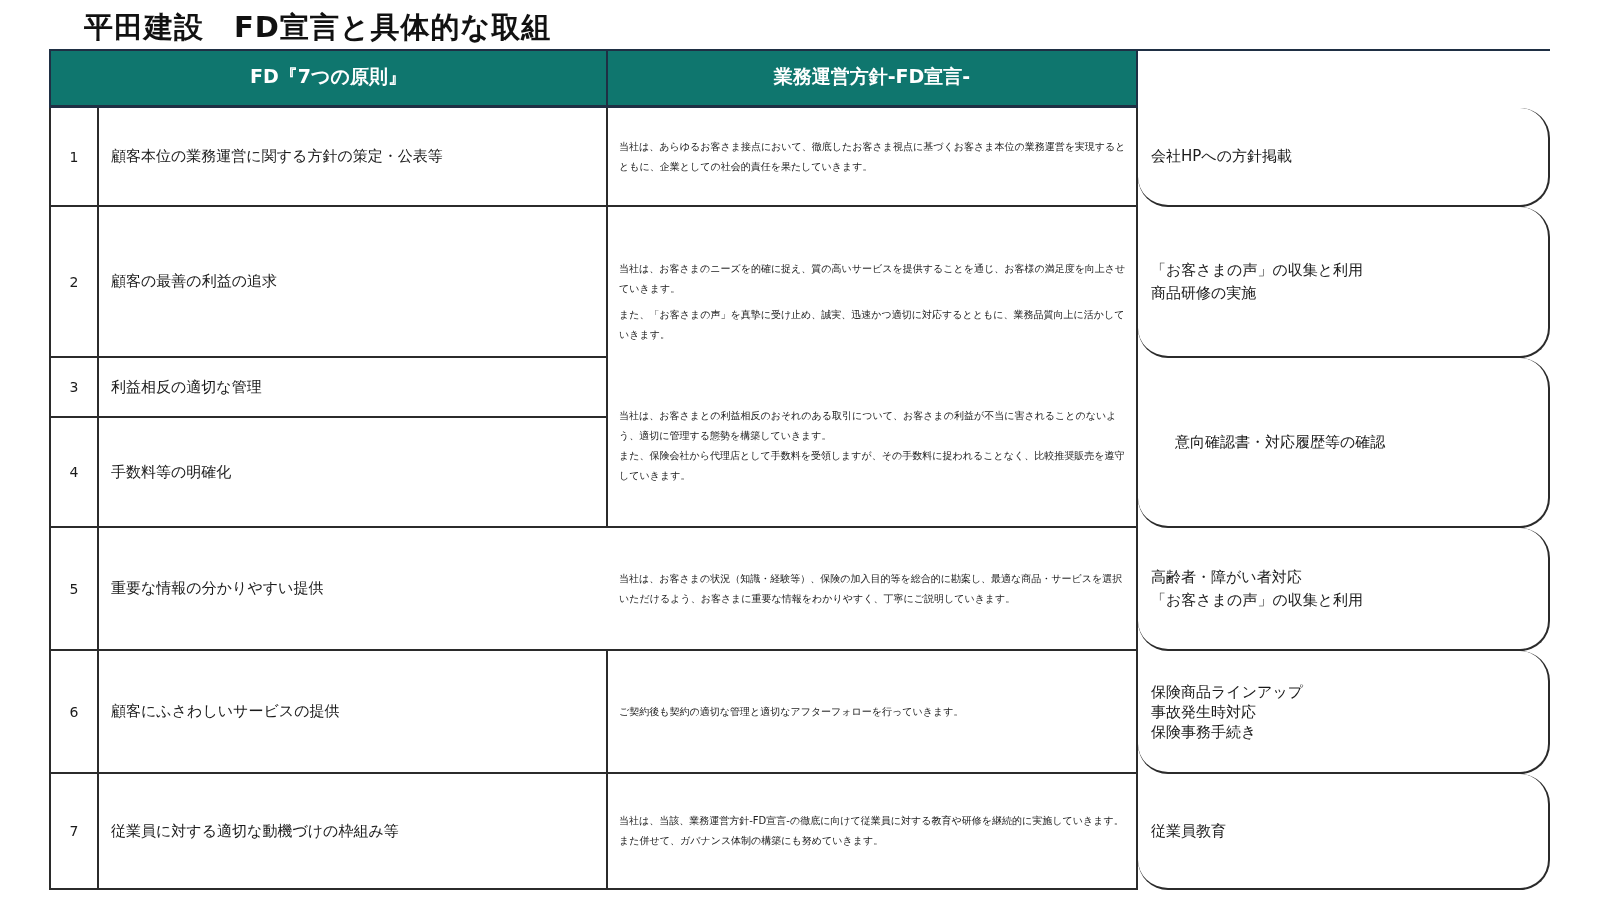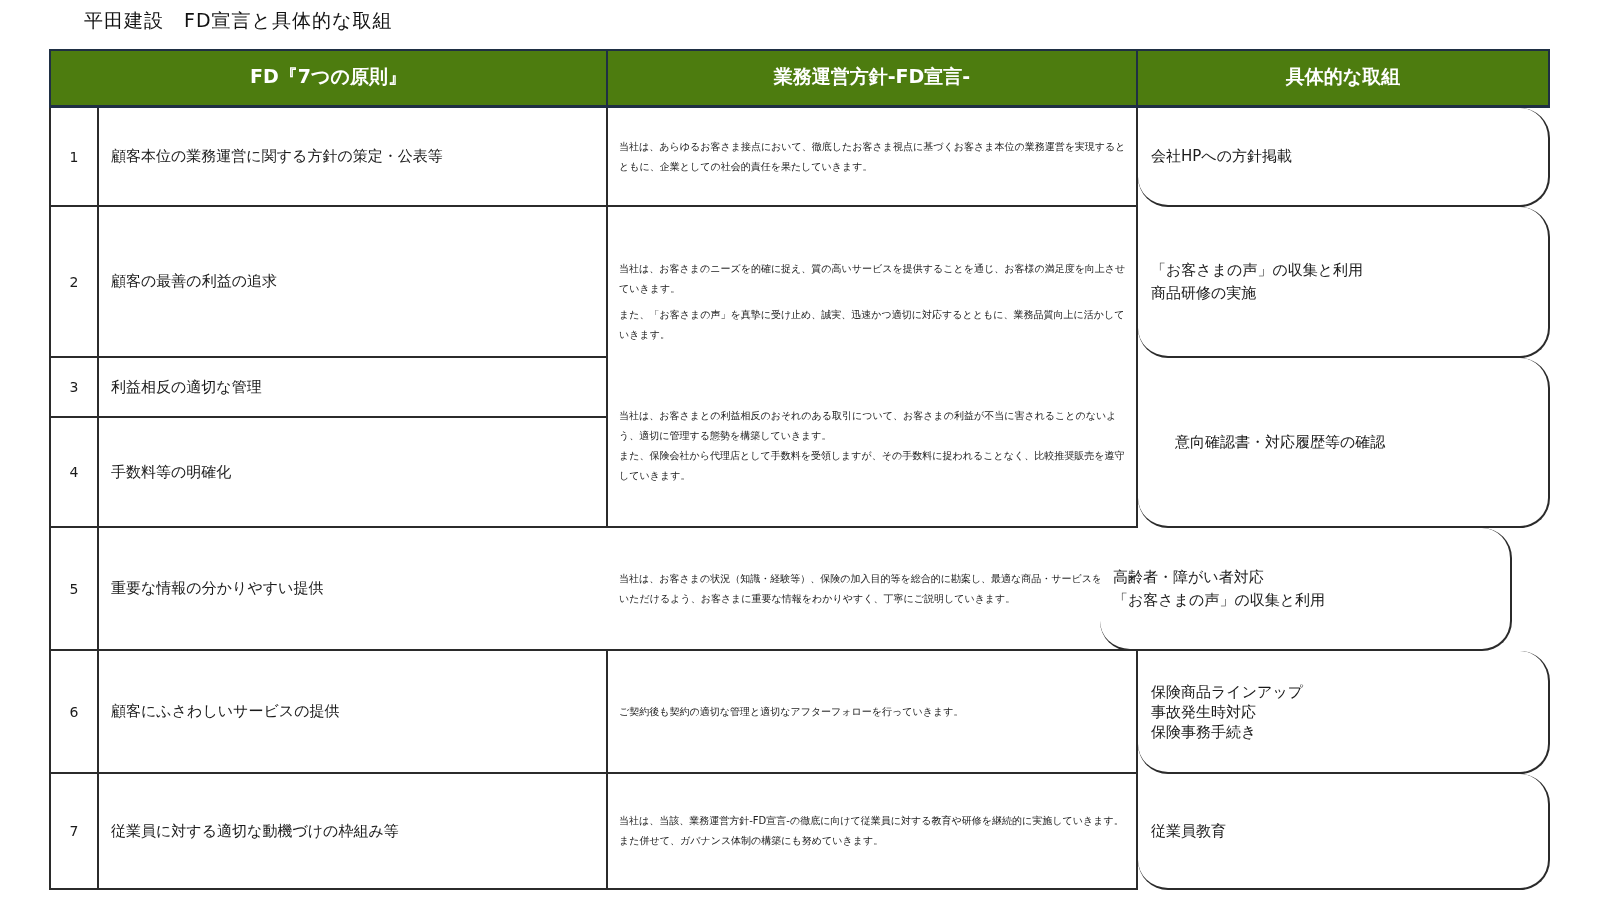--- a/index.html
+++ b/index.html
@@ -3,37 +3,37 @@
   <meta charset="utf-8">
   <style>
     html, body { margin: 0; padding: 0; background: #ffffff; }
     body {
       width: 1600px; height: 900px; position: relative; overflow: hidden;
       font-family: "DejaVu Sans", "Liberation Sans", sans-serif;
       color: #1a1a1a;
     }
     .title {
       position: absolute; left: 84px; top: 8px;
-      font-size: 19px; font-weight: normal; letter-spacing: 1px;
+      font-size: 29px; font-weight: bold; letter-spacing: 1px;
       color: #111;
       white-space: nowrap;
     }
     .grid {
       position: absolute; left: 49px; top: 49px;
       width: 1501px; height: 841px;
     }
     .cell {
       position: absolute; box-sizing: border-box;
       display: flex; align-items: center;
       border-right: 2px solid #2b2b2b;
       border-bottom: 2px solid #2b2b2b;
       background: #ffffff;
     }
     .hdr {
-      background: #4d7c0f;
+      background: #0f766e;
       color: #ffffff;
       font-size: 19px; font-weight: bold;
       justify-content: center;
       border-bottom: 3px solid #1f2f44;
       border-right: 2px solid #1f2f44;
     }
     .hdr.first { border-left: 2px solid #1f2f44; }
     .hdr-top { position: absolute; left: 0; top: 0; width: 1501px; height: 2px; background: #1f2f44; z-index: 2; }
     .left-edge { border-left: 2px solid #2b2b2b; }
     .num {
@@ -60,23 +60,20 @@
 <div class="title">平田建設　FD宣言と具体的な取組</div>
 
 <div class="grid">
   <div class="hdr-top"></div>
 
   <div class="cell hdr first" style="left:0;top:0;width:559px;height:59px;">
     <span>FD『7つの原則』</span>
   </div>
   <div class="cell hdr" style="left:559px;top:0;width:530px;height:59px;">
     <span>業務運営方針‐FD宣言‐</span>
-  </div>
-  <div class="cell hdr" style="left:1089px;top:0;width:412px;height:59px;">
-    <span>具体的な取組</span>
   </div>
 
   <div class="cell num left-edge" style="left:0;top:59px;width:50px;height:99px;">
     <span>1</span>
   </div>
   <div class="cell principle" style="left:50px;top:59px;width:509px;height:99px;">
     <span>顧客本位の業務運営に関する方針の策定・公表等</span>
   </div>
   <div class="cell policy" style="left:559px;top:59px;width:530px;height:99px;">
     <p>当社は、あらゆるお客さま接点において、徹底したお客さま視点に基づくお客さま本位の業務運営を実現するとともに、企業としての社会的責任を果たしていきます。</p>
@@ -124,21 +121,21 @@
 
   <div class="cell num left-edge" style="left:0;top:479px;width:50px;height:123px;">
     <span>5</span>
   </div>
   <div class="cell principle" style="left:50px;top:479px;width:531px;height:123px;">
     <span>重要な情報の分かりやすい提供</span>
   </div>
   <div class="cell policy" style="left:559px;top:479px;width:530px;height:123px;">
     <p>当社は、お客さまの状況（知識・経験等）、保険の加入目的等を総合的に勘案し、最適な商品・サービスを選択いただけるよう、お客さまに重要な情報をわかりやすく、丁寧にご説明していきます。</p>
   </div>
-  <div class="cell actions" style="left:1051px;top:479px;width:412px;height:123px;">
+  <div class="cell actions" style="left:1089px;top:479px;width:412px;height:123px;">
     <span>高齢者・障がい者対応</span>
     <span>「お客さまの声」の収集と利用</span>
   </div>
 
   <div class="cell num left-edge" style="left:0;top:602px;width:50px;height:123px;">
     <span>6</span>
   </div>
   <div class="cell principle" style="left:50px;top:602px;width:509px;height:123px;">
     <span>顧客にふさわしいサービスの提供</span>
   </div>

